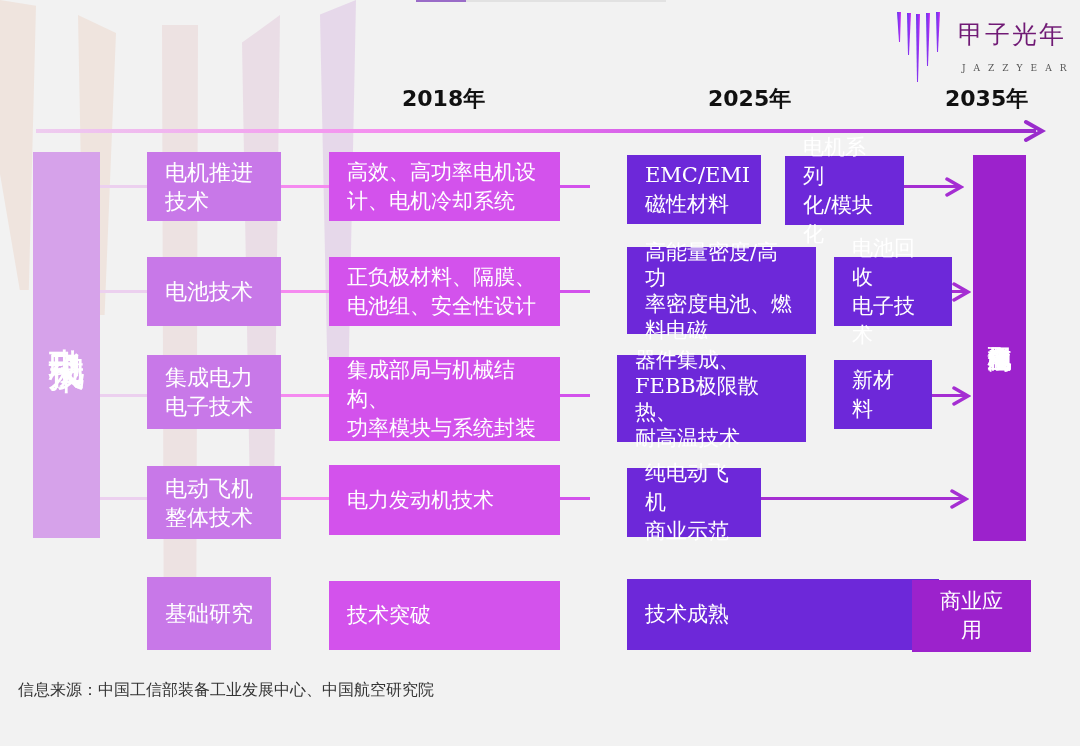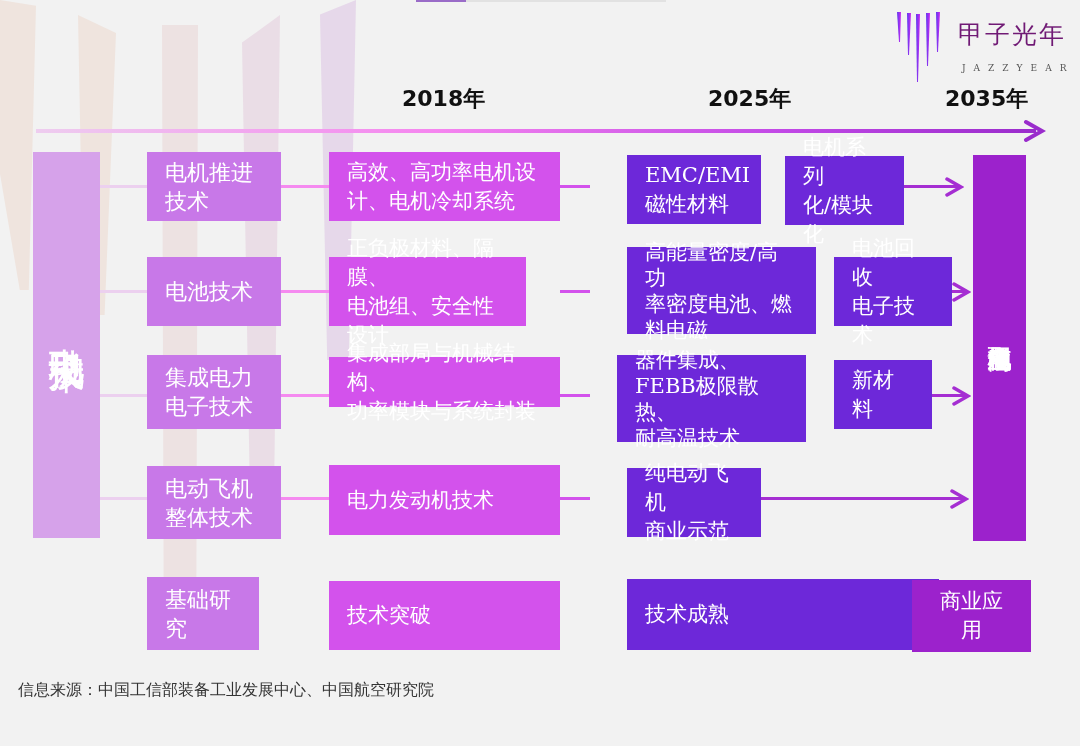--- a/index.html
+++ b/index.html
@@ -104,41 +104,41 @@
 <div class="box cat" style="left:147px;top:152px;width:134px;height:69px;font-size:22px;">电机推进
 技术</div>
 <div class="box p1" style="left:329px;top:152px;width:231px;height:69px;">高效、高功率电机设
 计、电机冷却系统</div>
 <div class="box p2" style="left:588px;top:155px;width:134px;height:69px;">EMC/EMI
 磁性材料</div>
 <div class="box p2" style="left:746px;top:156px;width:119px;height:69px;">电机系列
 化/模块化</div>
 
 <div class="box cat" style="left:147px;top:257px;width:134px;height:69px;font-size:22px;">电池技术</div>
-<div class="box p1" style="left:329px;top:257px;width:197px;height:69px;">正负极材料、隔膜、
+<div class="box p1" style="left:329px;top:257px;width:231px;height:69px;">正负极材料、隔膜、
 电池组、安全性设计</div>
 <div class="box p2" style="left:588px;top:247px;width:189px;height:87px;line-height:26px;">高能量密度/高功
 率密度电池、燃
 料电磁</div>
 <div class="box p2" style="left:795px;top:257px;width:118px;height:69px;">电池回收
 电子技术</div>
 
 <div class="box cat" style="left:147px;top:355px;width:134px;height:74px;font-size:22px;">集成电力
 电子技术</div>
-<div class="box p1" style="left:329px;top:357px;width:231px;height:50px;">集成部局与机械结构、
+<div class="box p1" style="left:329px;top:357px;width:231px;height:84px;">集成部局与机械结构、
 功率模块与系统封装</div>
 <div class="box p2" style="left:578px;top:355px;width:189px;height:87px;line-height:26px;">器件集成、
 FEBB极限散热、
 耐高温技术</div>
 <div class="box p2" style="left:795px;top:360px;width:98px;height:69px;">新材料</div>
 
 <div class="box cat" style="left:147px;top:466px;width:134px;height:73px;font-size:22px;">电动飞机
 整体技术</div>
 <div class="box p1" style="left:329px;top:465px;width:231px;height:70px;">电力发动机技术</div>
 <div class="box p2" style="left:588px;top:468px;width:134px;height:69px;">纯电动飞机
 商业示范</div>
 
-<div class="box cat" style="left:147px;top:577px;width:112px;height:73px;font-size:22px;">基础研究</div>
+<div class="box cat" style="left:147px;top:577px;width:124px;height:73px;font-size:22px;">基础研究</div>
 <div class="box p1" style="left:329px;top:581px;width:231px;height:69px;">技术突破</div>
 <div class="box p2" style="left:588px;top:579px;width:312px;height:71px;">技术成熟</div>
 <div class="box p3" style="left:912px;top:580px;width:119px;height:72px;justify-content:center;text-align:center;">商业应用</div>
 
 <div class="src">信息来源：中国工信部装备工业发展中心、中国航空研究院</div>
 
 </body></html>

